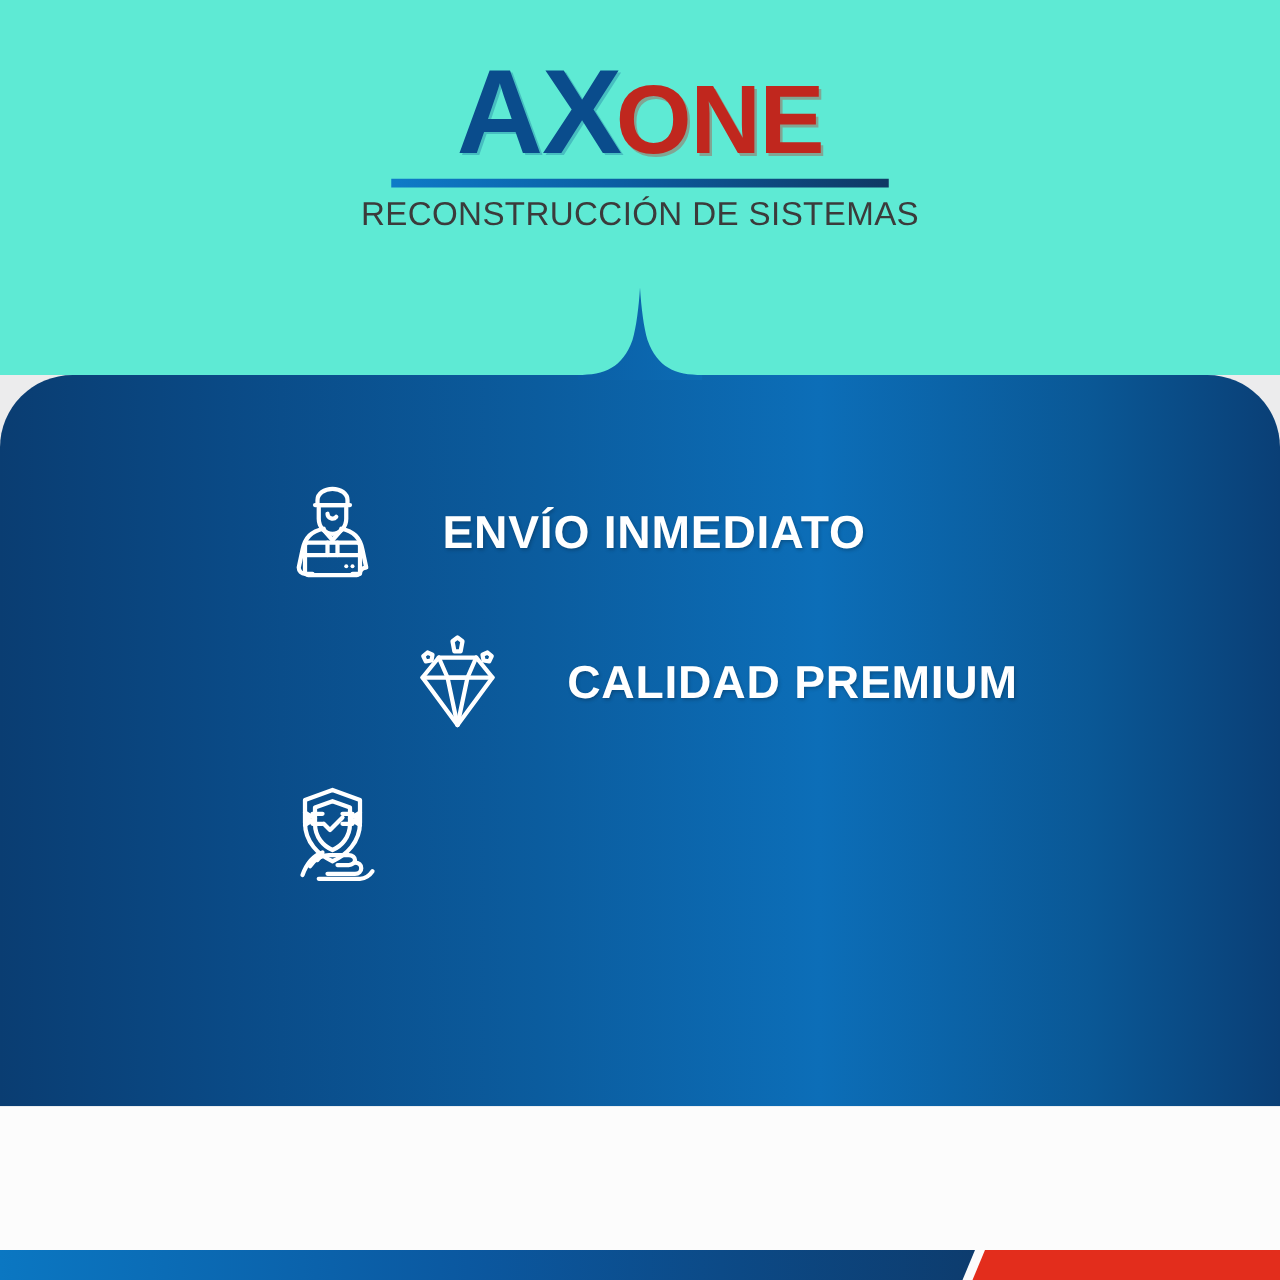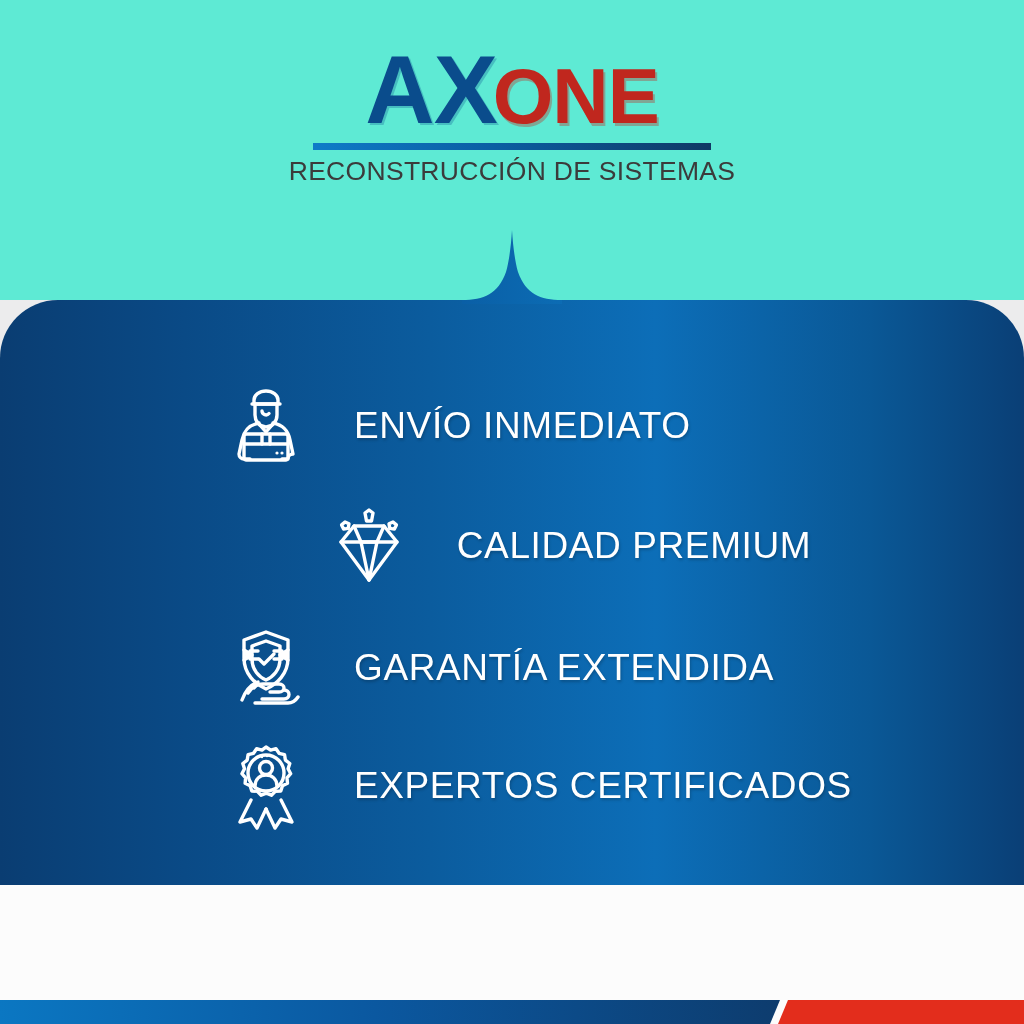--- a/index.html
+++ b/index.html
@@ -126,21 +126,21 @@
     flex: 0 0 104px;
     display: flex;
     align-items: center;
     justify-content: center;
   }
   .feature-icon svg { display: block; }
   .feature-label {
     margin-left: 36px;
     color: #ffffff;
     font-size: 37px;
-    font-weight: normal;
+    font-weight: bold;
     letter-spacing: 0.6px;
     white-space: nowrap;
     text-shadow: 1px 2px 3px rgba(0,0,0,0.22);
   }
 
   
   .footer {
     position: absolute;
     top: 885px;
     left: 0;
@@ -251,46 +251,22 @@
 
           <path d="M41 39 l5 5 l10 -10"></path>
 
           <path d="M24 80 c4 -11 10 -16 16 -18"></path>
           <path d="M30 73 c4 -6 9 -9 15 -9 h16 c3 0 5 2 5 4 s-2 4 -5 4 h-9"></path>
           <path d="M44 79 h22 c3 0 5 -2 5 -4.5 s-2 -4.5 -5 -4.5"></path>
           <path d="M37 83 h33 c4 0 8 -3 10 -6"></path>
           <path d="M36 68 l2 -2.5"></path>
         </svg>
       </div>
-      <div class="feature-label">GARANTÍA EXTENDIDA</div>
-    </div>
-
-    <div class="feature-row r3">
-      <div class="feature-icon">
-        <svg width="96" height="96" viewBox="0 0 96 96" fill="none" stroke="#ffffff" stroke-width="3.4" stroke-linecap="round" stroke-linejoin="round">
-
-          <path d="M33 62 L22 84 l11 -3 l6 9 l9 -19"></path>
-          <path d="M63 62 L74 84 l-11 -3 l-6 9 l-9 -19"></path>
-
-          <path d="M48 9
-                   l4.6 3.1 l5.4 -1.4 l3.1 4.6 l5.4 1.3 l0.9 5.5 l4.4 3.4 l-1.7 5.3 l2.6 4.9 l-3.7 4.1 l0.5 5.5
-                   l-5 2.4 l-1.7 5.3 l-5.5 0.4 l-3.9 3.9 l-5.1 -2.1 l-5.1 2.1 l-3.9 -3.9 l-5.5 -0.4 l-1.7 -5.3
-                   l-5 -2.4 l0.5 -5.5 l-3.7 -4.1 l2.6 -4.9 l-1.7 -5.3 l4.4 -3.4 l0.9 -5.5 l5.4 -1.3 l3.1 -4.6
-                   l5.4 1.4 Z"></path>
-          <circle cx="48" cy="35" r="18"></circle>
-
-          <circle cx="44" cy="19" r="1.2" fill="#fff" stroke="none"></circle>
-          <circle cx="49" cy="18" r="1.2" fill="#fff" stroke="none"></circle>
-
-          <circle cx="48" cy="30" r="6.5"></circle>
-          <path d="M37 48 c0 -7 5 -11 11 -11 s11 4 11 11"></path>
-        </svg>
-      </div>
-      <div class="feature-label">EXPERTOS CERTIFICADOS</div>
-    </div>
+    </div>
+
   </div>
 
   <div class="footer">
     
   </div>
 
   <div class="bottom-bar">
     <svg width="1024" height="34" viewBox="0 0 1024 34">
       <defs>
         <linearGradient id="barBlue" x1="0" y1="0" x2="1" y2="0">

